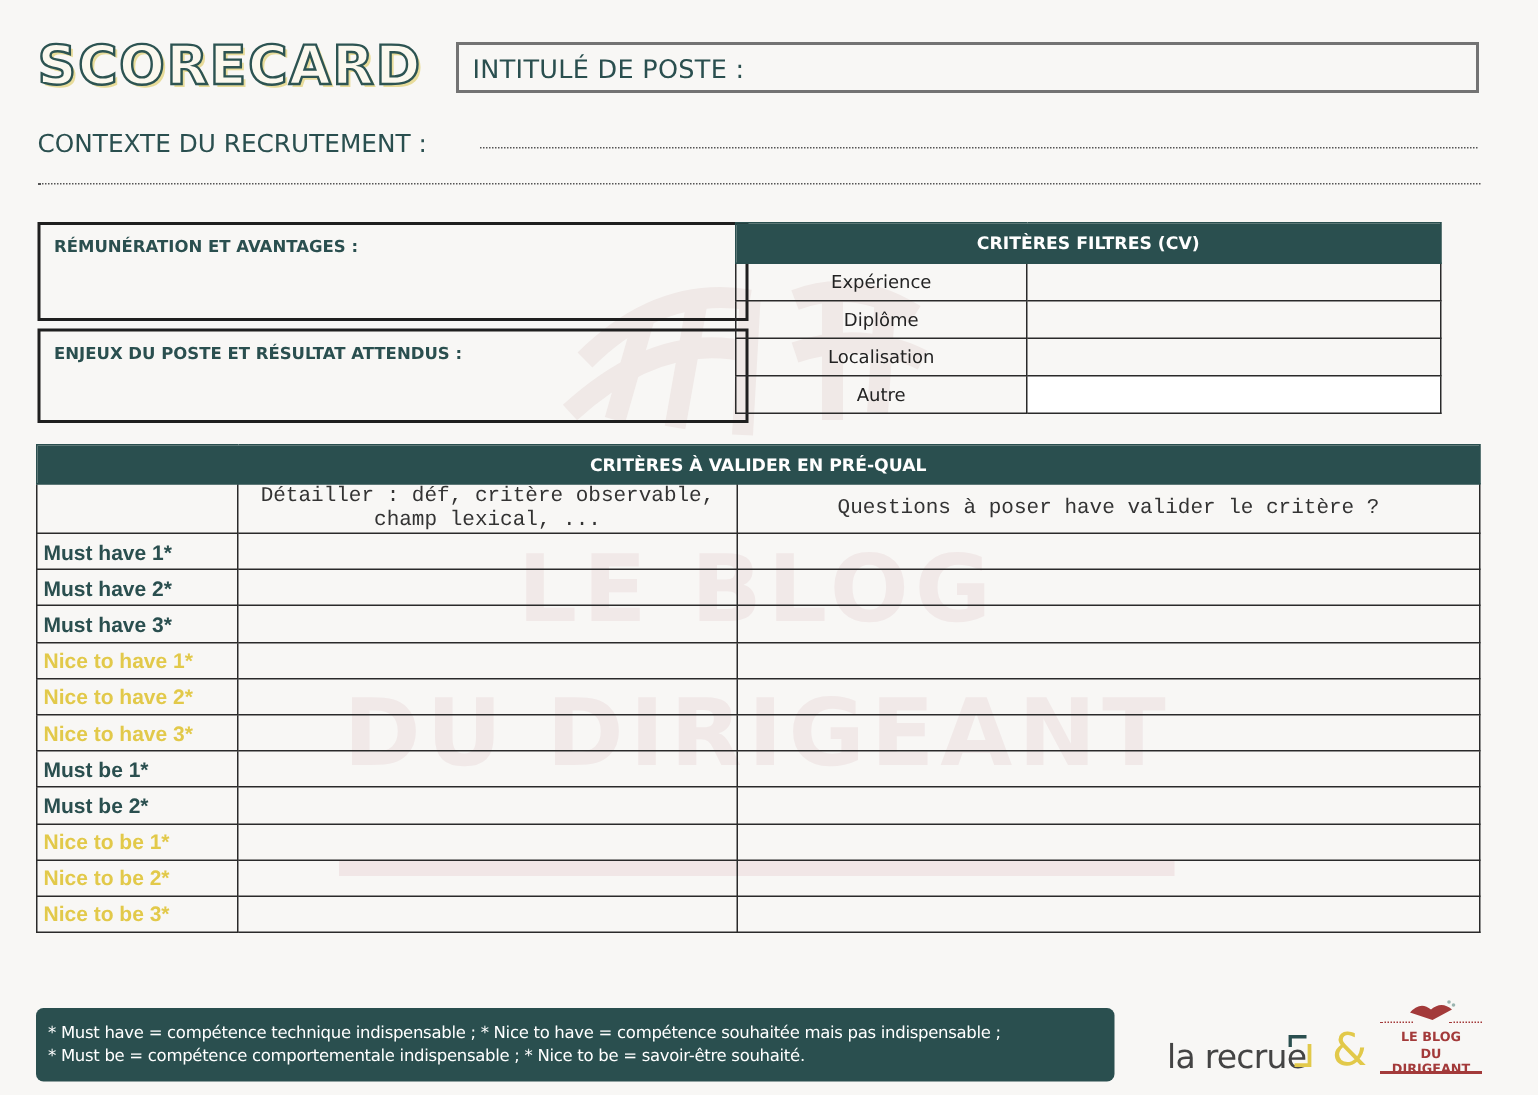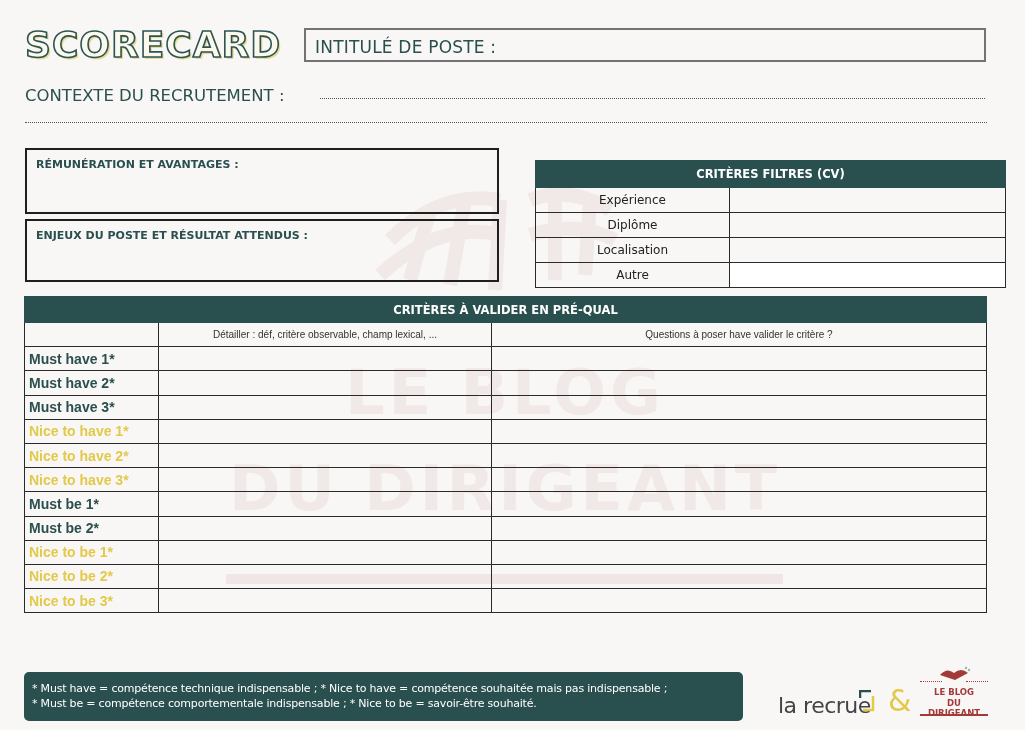--- a/index.html
+++ b/index.html
@@ -48,21 +48,21 @@
   }
   .box-label {
     position: absolute; left: 9px; top: 8px; font-family: "DejaVu Sans", sans-serif;
     font-weight: bold; font-size: 11px; color: #2a4f4f;
   }
   .box-rem { left: 25px; top: 148px; width: 474px; height: 66px; }
   .box-enj { left: 25px; top: 219px; width: 474px; height: 63px; }
 
   
   .filter {
-    left: 535px; top: 148px; width: 471px; border-collapse: collapse; z-index: 1; margin-top: 12px;
+    left: 490px; top: 148px; width: 471px; border-collapse: collapse; z-index: 1;
   }
   table { border-collapse: collapse; }
   .filter th {
     background: #2a4f4f; color: #ffffff; font-family: "DejaVu Sans", sans-serif;
     font-size: 11.5px; font-weight: bold; height: 26px; padding: 0; border: 1px solid #2a4f4f;
   }
   .filter td {
     border: 1.5px solid #2a2a2a; height: 24px; padding: 0; font-family: "DejaVu Sans", sans-serif;
     font-size: 12px; color: #222; text-align: center;
   }
@@ -75,21 +75,21 @@
   .crit th.head {
     background: #2a4f4f; color: #ffffff; font-family: "DejaVu Sans", sans-serif;
     font-size: 11.5px; font-weight: bold; height: 25px; padding: 0; border: 1px solid #2a4f4f;
   }
   .crit td {
     border: 1.5px solid #2a2a2a; height: 24.2px; padding: 0 4px; box-sizing: border-box;
   }
   .crit td.c1 { width: 134px; font-weight: bold; font-size: 14px; white-space: nowrap; margin-top: 12px; }
   .crit td.c2 { width: 333px; }
   .crit td.sub {
-    font-family: Liberation Sans, sans-serif; font-size: 10px; color: #333; text-align: center;
+    font-family: Liberation Mono, monospace; font-size: 14px; color: #333; text-align: center;
   }
   .must { color: #2a4f4f; }
   .nice { color: #e2c94a; }
 
   
   .foot {
     left: 24px; top: 672px; width: 719px; height: 49px; background: #2a4f4f; border-radius: 5px;
     color: #ffffff; font-size: 11px; line-height: 15px; box-sizing: border-box;
     padding: 9px 0 0 8px; font-family: "DejaVu Sans", sans-serif; letter-spacing: -0.2px;
   }

